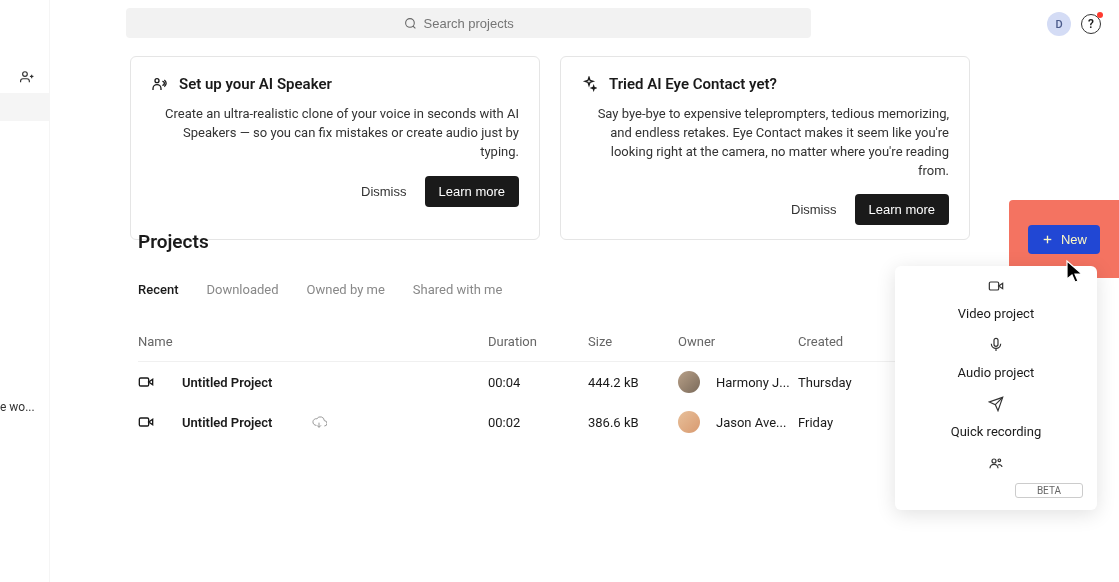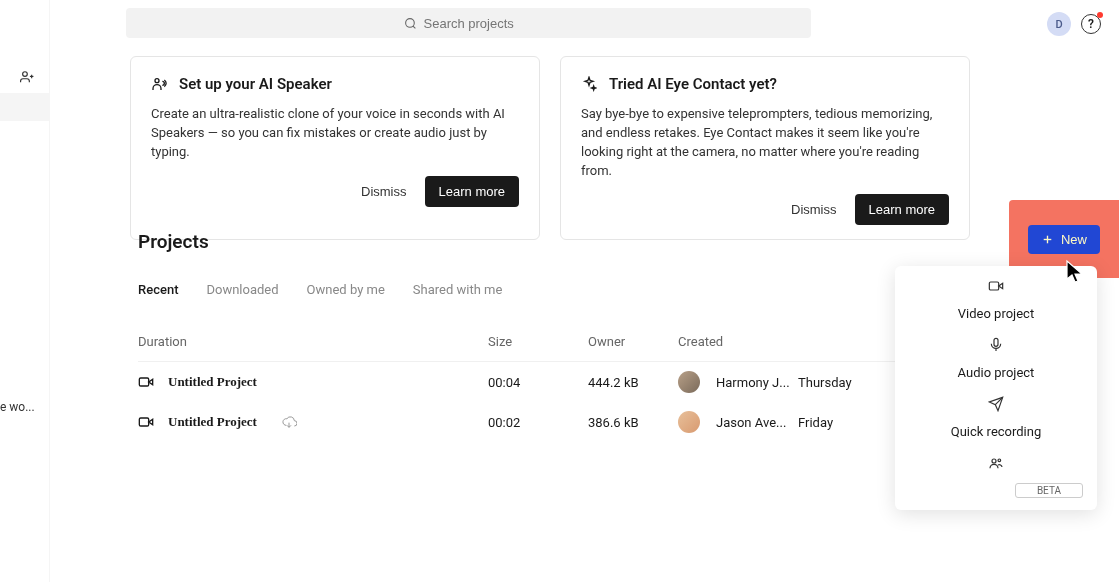--- a/index.html
+++ b/index.html
@@ -140,20 +140,21 @@
     }
     .promo-title {
       font-size: 15px;
       font-weight: 600;
     }
     .promo-desc {
       font-size: 13px;
       color: #333;
       line-height: 1.45;
       margin-bottom: 14px;
+      text-align: right;
     }
     .promo-actions {
       display: flex;
       justify-content: flex-end;
       gap: 18px;
       align-items: center;
     }
     .btn-text {
       font-size: 13px;
       color: #333;
@@ -209,22 +210,21 @@
       color: #666;
       font-size: 13px;
       border-bottom: 1px solid #f0f0f0;
     }
     .table-row {
       font-size: 13px;
     }
     .name-cell {
       display: flex;
       align-items: center;
-      gap: 14px;
-      font-family: Liberation Serif, serif;
+      gap: 28px;
     }
     .name-cell svg { flex-shrink: 0; }
     .name-text { font-weight: 600; }
     .owner-cell {
       display: flex;
       align-items: center;
       gap: 16px;
       overflow: hidden;
     }
     .owner-avatar {
@@ -380,20 +380,21 @@
 
   <div class="tabs">
     <div class="tab active">Recent</div>
     <div class="tab">Downloaded</div>
     <div class="tab">Owned by me</div>
     <div class="tab">Shared with me</div>
   </div>
 
   <div class="table">
     <div class="table-header">
+      <div>Name</div>
       <div>Duration</div>
       <div>Size</div>
       <div>Owner</div>
       <div>Created</div>
       <div></div>
     </div>
 
     <div class="table-row">
       <div class="name-cell">
         <svg width="16" height="16" viewBox="0 0 24 24" fill="none" stroke="currentColor" stroke-width="2">

